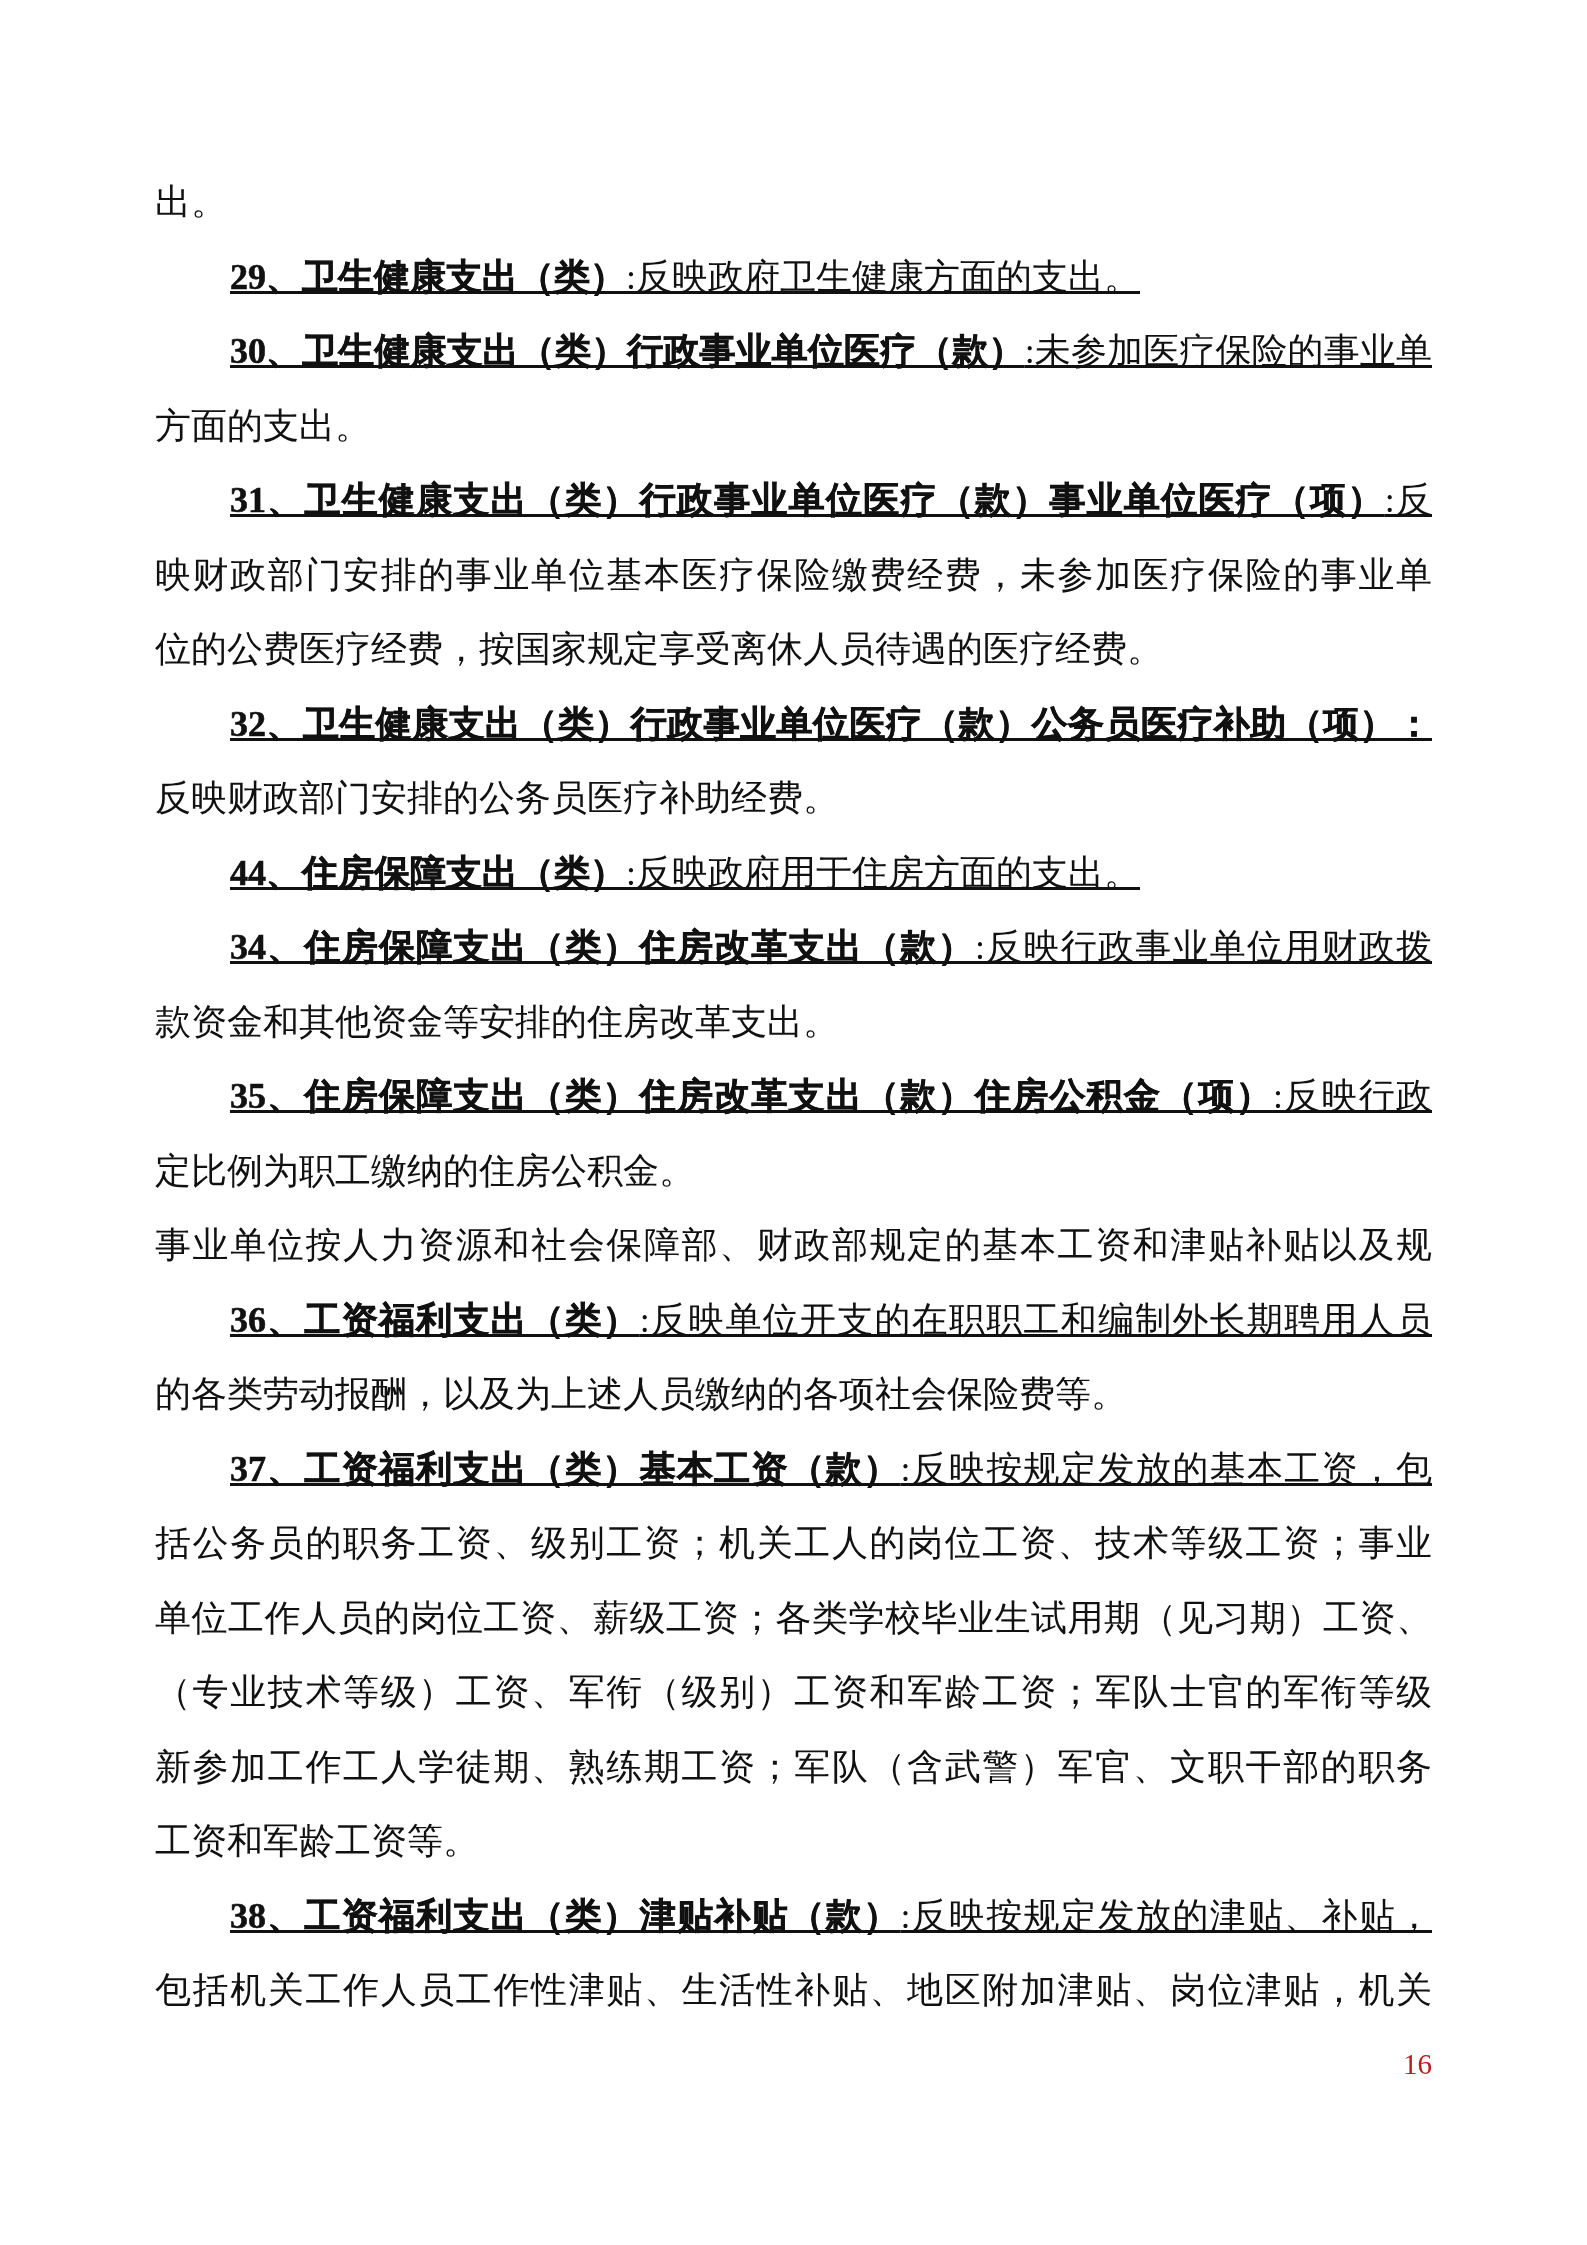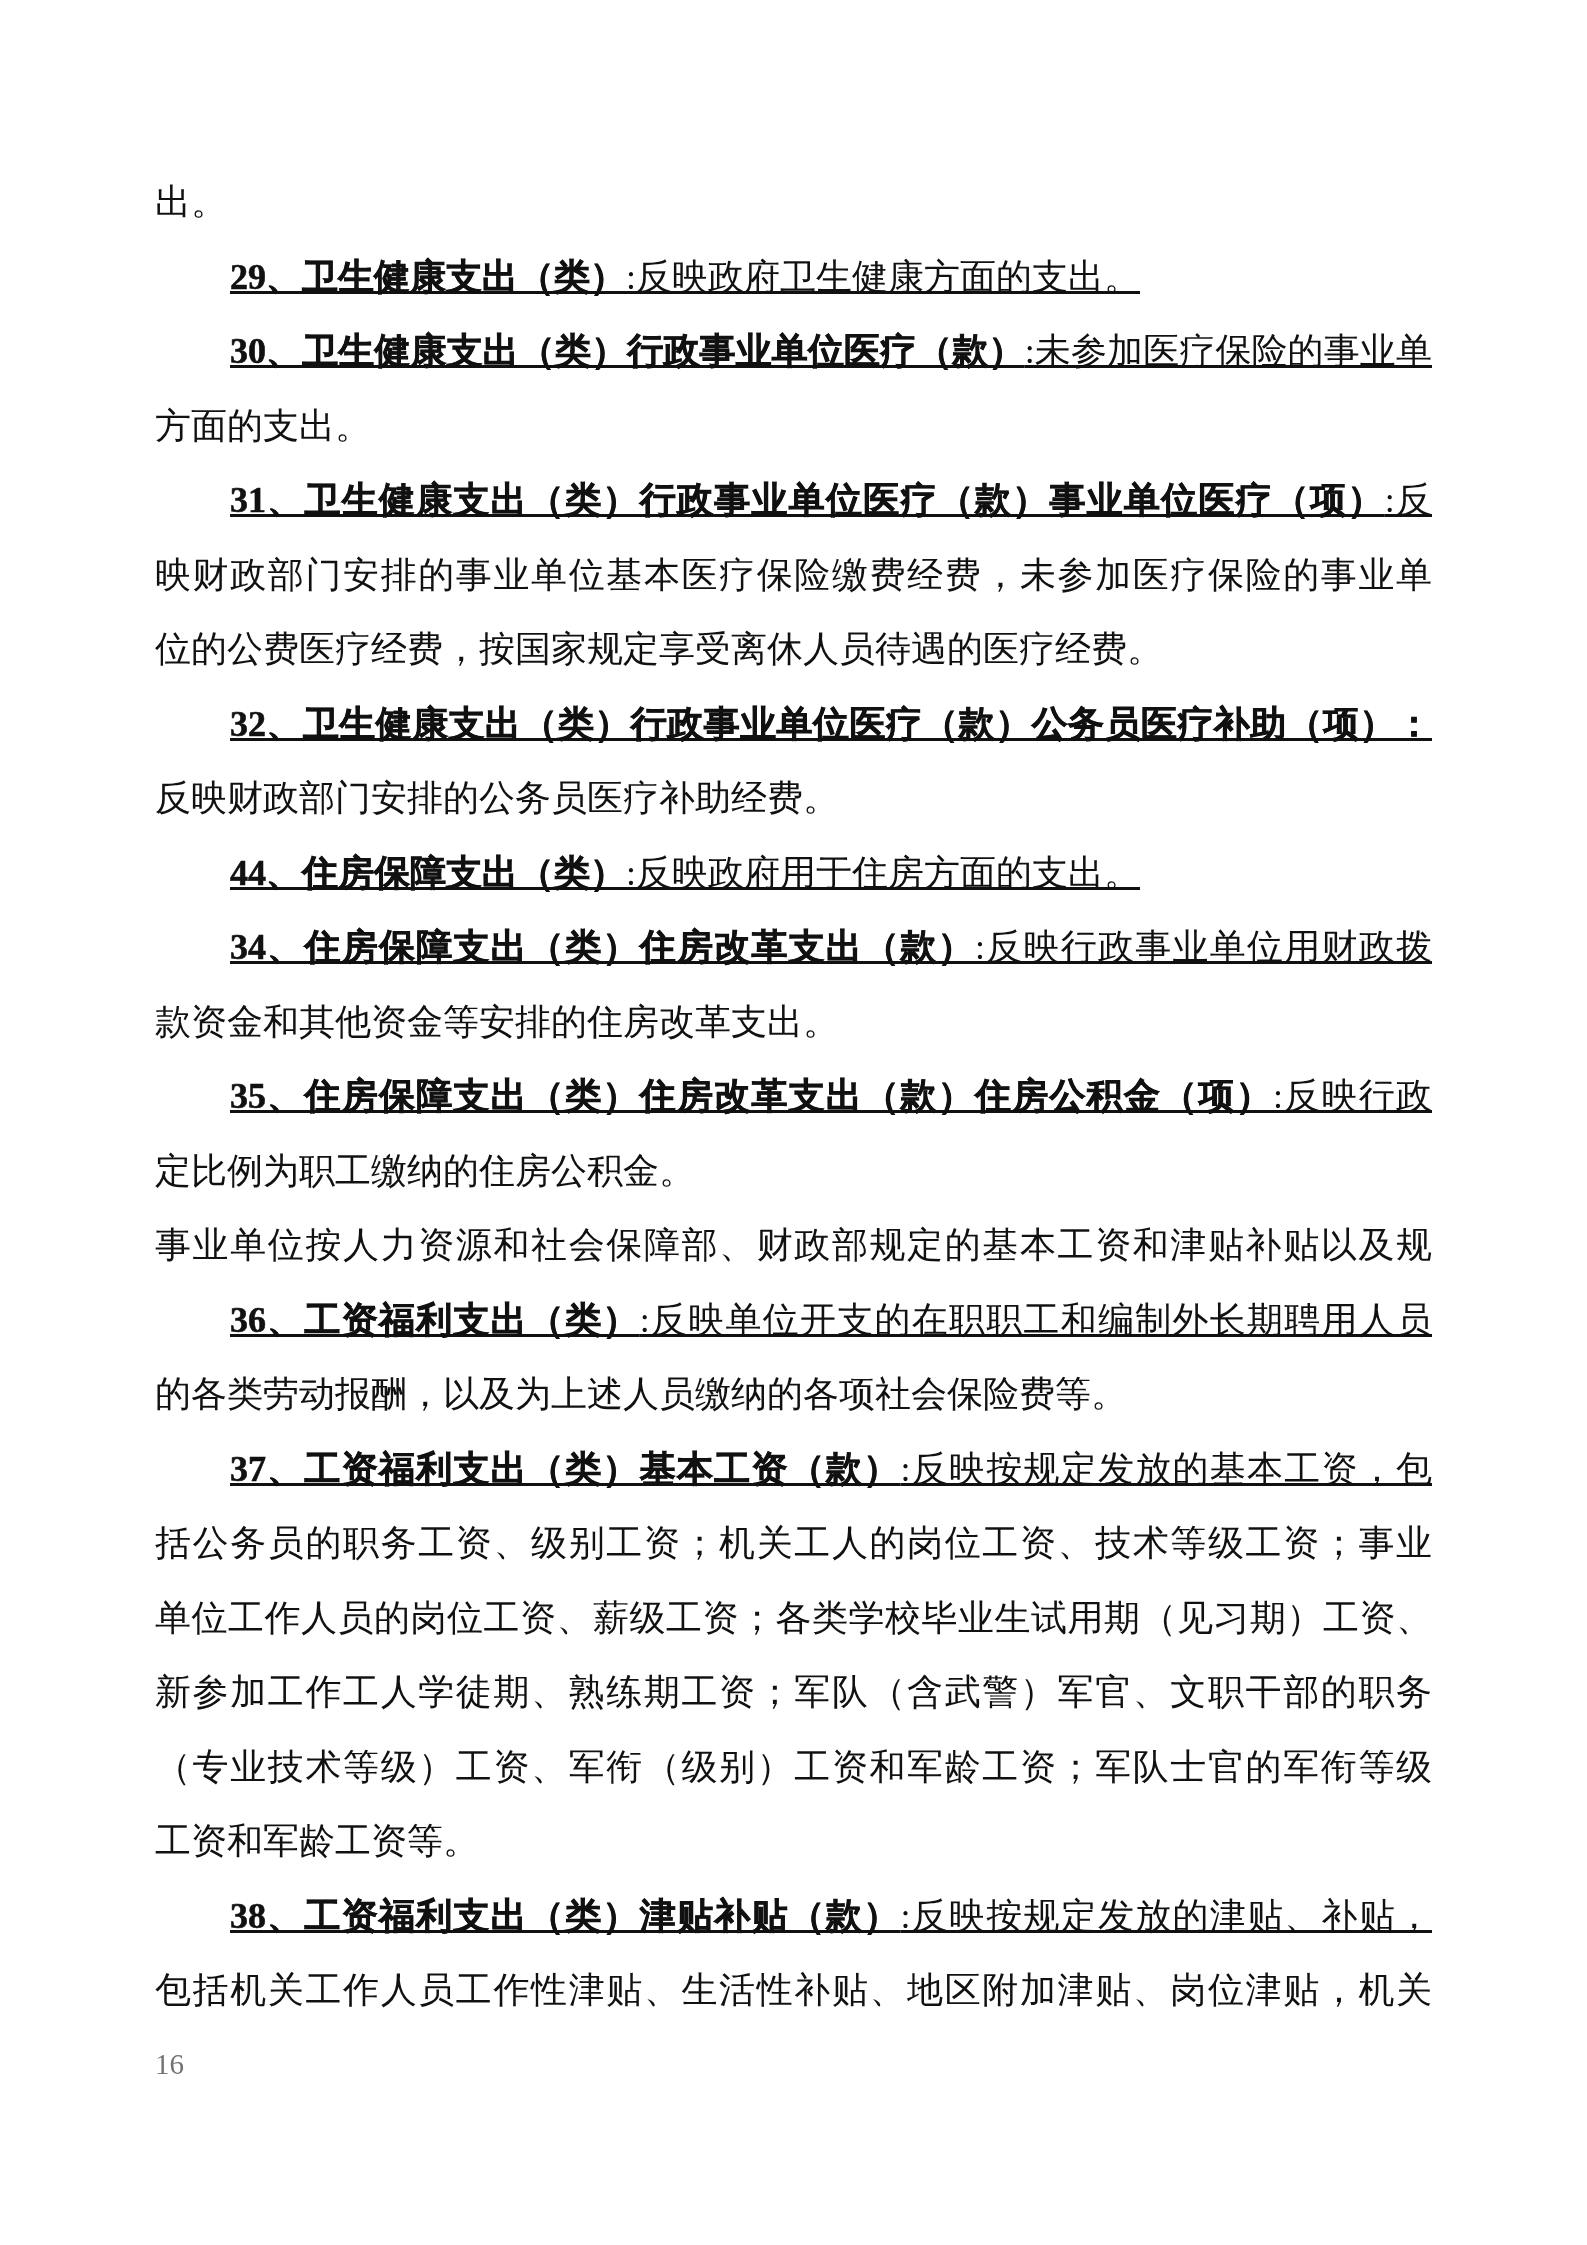--- a/index.html
+++ b/index.html
@@ -42,24 +42,24 @@
   }
   .seg.bold {
     font-weight: 700;
     -webkit-text-stroke: 0.6px #111111;
   }
   .footer {
     position: absolute;
     left: 155px;
     top: 2027px;
     width: 1277px;
-    text-align: left;
+    text-align: right;
     font-size: 29px;
     line-height: 75px;
-    color: #737373;
+    color: #b91c1c;
   }
 </style>
 </head>
 <body>
 
 <div class="page">
   <div class="content" id="doc-lines">
       <div class="line"><span class="seg">出。</span></div>
       <div class="line indent"><span class="seg bold">29、卫生健康支出（类）</span><span class="seg">:反映政府卫生健康方面的支出。</span></div>
       <div class="line indent stretch"><span class="seg bold">30、卫生健康支出（类）行政事业单位医疗（款）</span><span class="seg">:未参加医疗保险的事业单</span></div>
@@ -73,22 +73,22 @@
       <div class="line indent stretch"><span class="seg bold">34、住房保障支出（类）住房改革支出（款）</span><span class="seg">:反映行政事业单位用财政拨</span></div>
       <div class="line"><span class="seg">款资金和其他资金等安排的住房改革支出。</span></div>
       <div class="line indent stretch"><span class="seg bold">35、住房保障支出（类）住房改革支出（款）住房公积金（项）</span><span class="seg">:反映行政</span></div>
       <div class="line"><span class="seg">定比例为职工缴纳的住房公积金。</span></div>
       <div class="line stretch"><span class="seg">事业单位按人力资源和社会保障部、财政部规定的基本工资和津贴补贴以及规</span></div>
       <div class="line indent stretch"><span class="seg bold">36、工资福利支出（类）</span><span class="seg">:反映单位开支的在职职工和编制外长期聘用人员</span></div>
       <div class="line"><span class="seg">的各类劳动报酬，以及为上述人员缴纳的各项社会保险费等。</span></div>
       <div class="line indent stretch"><span class="seg bold">37、工资福利支出（类）基本工资（款）</span><span class="seg">:反映按规定发放的基本工资，包</span></div>
       <div class="line stretch"><span class="seg">括公务员的职务工资、级别工资；机关工人的岗位工资、技术等级工资；事业</span></div>
       <div class="line stretch"><span class="seg">单位工作人员的岗位工资、薪级工资；各类学校毕业生试用期（见习期）工资、</span></div>
+      <div class="line stretch"><span class="seg">（专业技术等级）工资、军衔（级别）工资和军龄工资；军队士官的军衔等级</span></div>
       <div class="line stretch"><span class="seg">新参加工作工人学徒期、熟练期工资；军队（含武警）军官、文职干部的职务</span></div>
-      <div class="line stretch"><span class="seg">（专业技术等级）工资、军衔（级别）工资和军龄工资；军队士官的军衔等级</span></div>
       <div class="line"><span class="seg">工资和军龄工资等。</span></div>
       <div class="line indent stretch"><span class="seg bold">38、工资福利支出（类）津贴补贴（款）</span><span class="seg">:反映按规定发放的津贴、补贴，</span></div>
       <div class="line stretch"><span class="seg">包括机关工作人员工作性津贴、生活性补贴、地区附加津贴、岗位津贴，机关</span></div>
     </div>
   <div class="footer">
     <span>16</span>
   </div>
 </div>
 
 </body></html>

